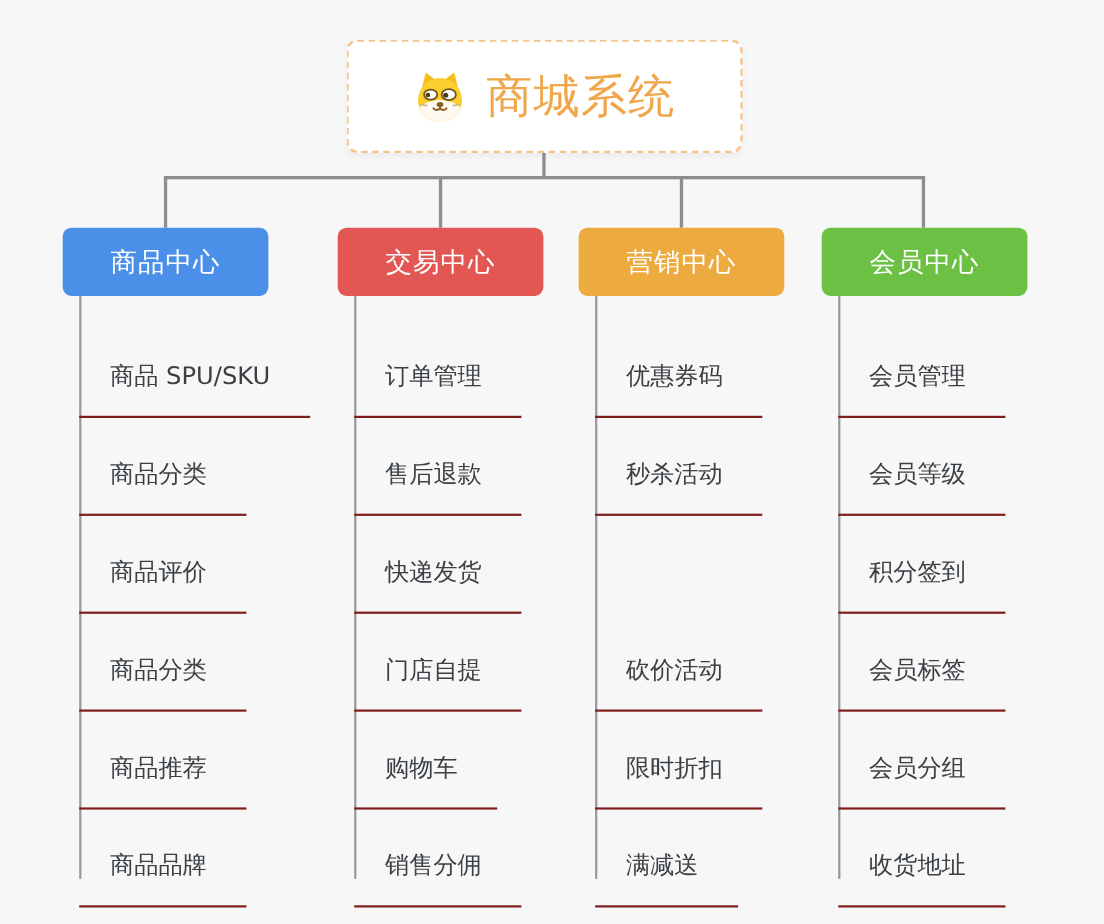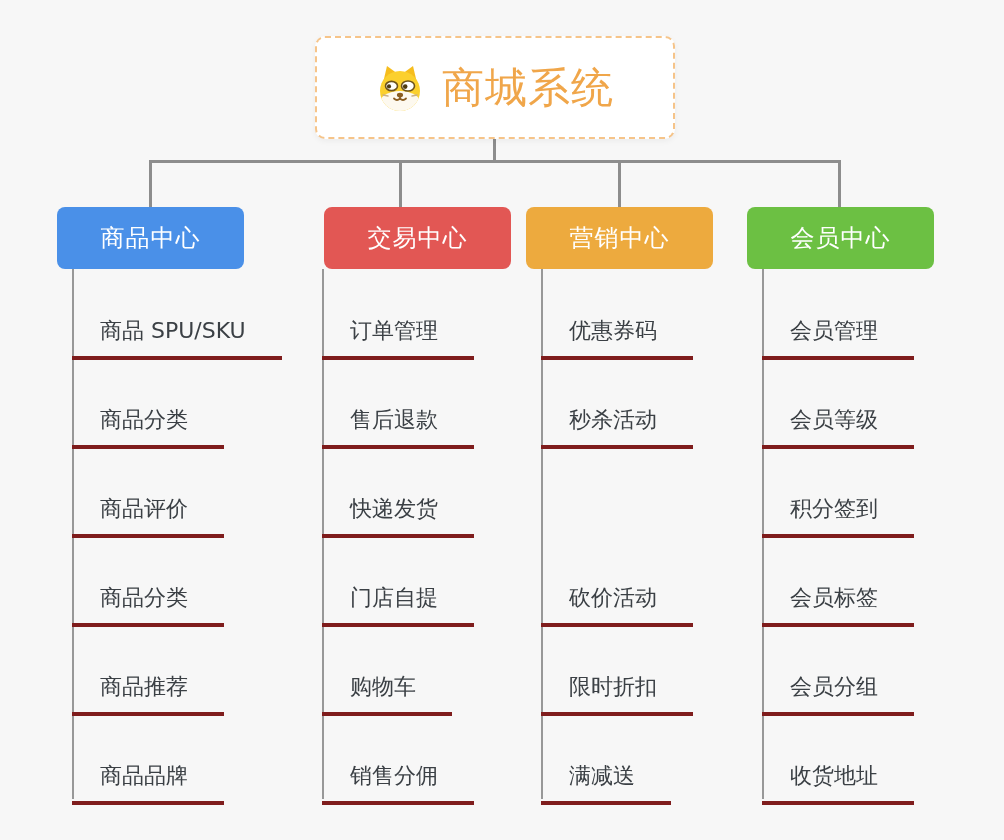--- a/index.html
+++ b/index.html
@@ -22,28 +22,28 @@
   }
   .root-title{font-size:42px;color:#f0a64a;letter-spacing:1px;white-space:nowrap;}
   .root-icon{width:48px;height:48px;flex:0 0 auto;}
   
   .branch{
     position:absolute;top:207px;width:187px;height:62px;
     border-radius:8px;display:flex;align-items:center;justify-content:center;
     cursor:pointer;
   }
   .branch span{color:#ffffff;font-size:24px;letter-spacing:1px;white-space:nowrap;}
-  .b0{left:57px;}  .b1{left:307px;margin-left:17px;}  .b2{left:526px;text-align:right;}  .b3{left:747px;justify-content:center;}
+  .b0{left:57px;}  .b1{left:307px;}  .b2{left:526px;text-align:right;}  .b3{left:747px;justify-content:center;}
   
   .leaf{
     position:absolute;
     width:max-content;height:26px;line-height:26px;
-    padding:0 36px 12px 28px;
-    border-bottom:4px solid #7f1d1d;
-    font-size:22px;color:#3b4045;white-space:nowrap;cursor:pointer;
+    padding:0 36px 22px 28px;
+    border-bottom:2px solid #7f1d1d;
+    font-size:22px;color:#3b4045;white-space:nowrap;cursor:pointer;margin-top:12px;
   }
 </style>
 </head>
 <body>
 
 <div class="canvas">
 
   <div class="line" style="left:493px;top:139px;width:3px;height:23px;"></div>
   <div class="line" style="left:149px;top:160px;width:692px;height:3px;"></div>
   <div class="line" style="left:149px;top:160px;width:3px;height:47px;"></div>

